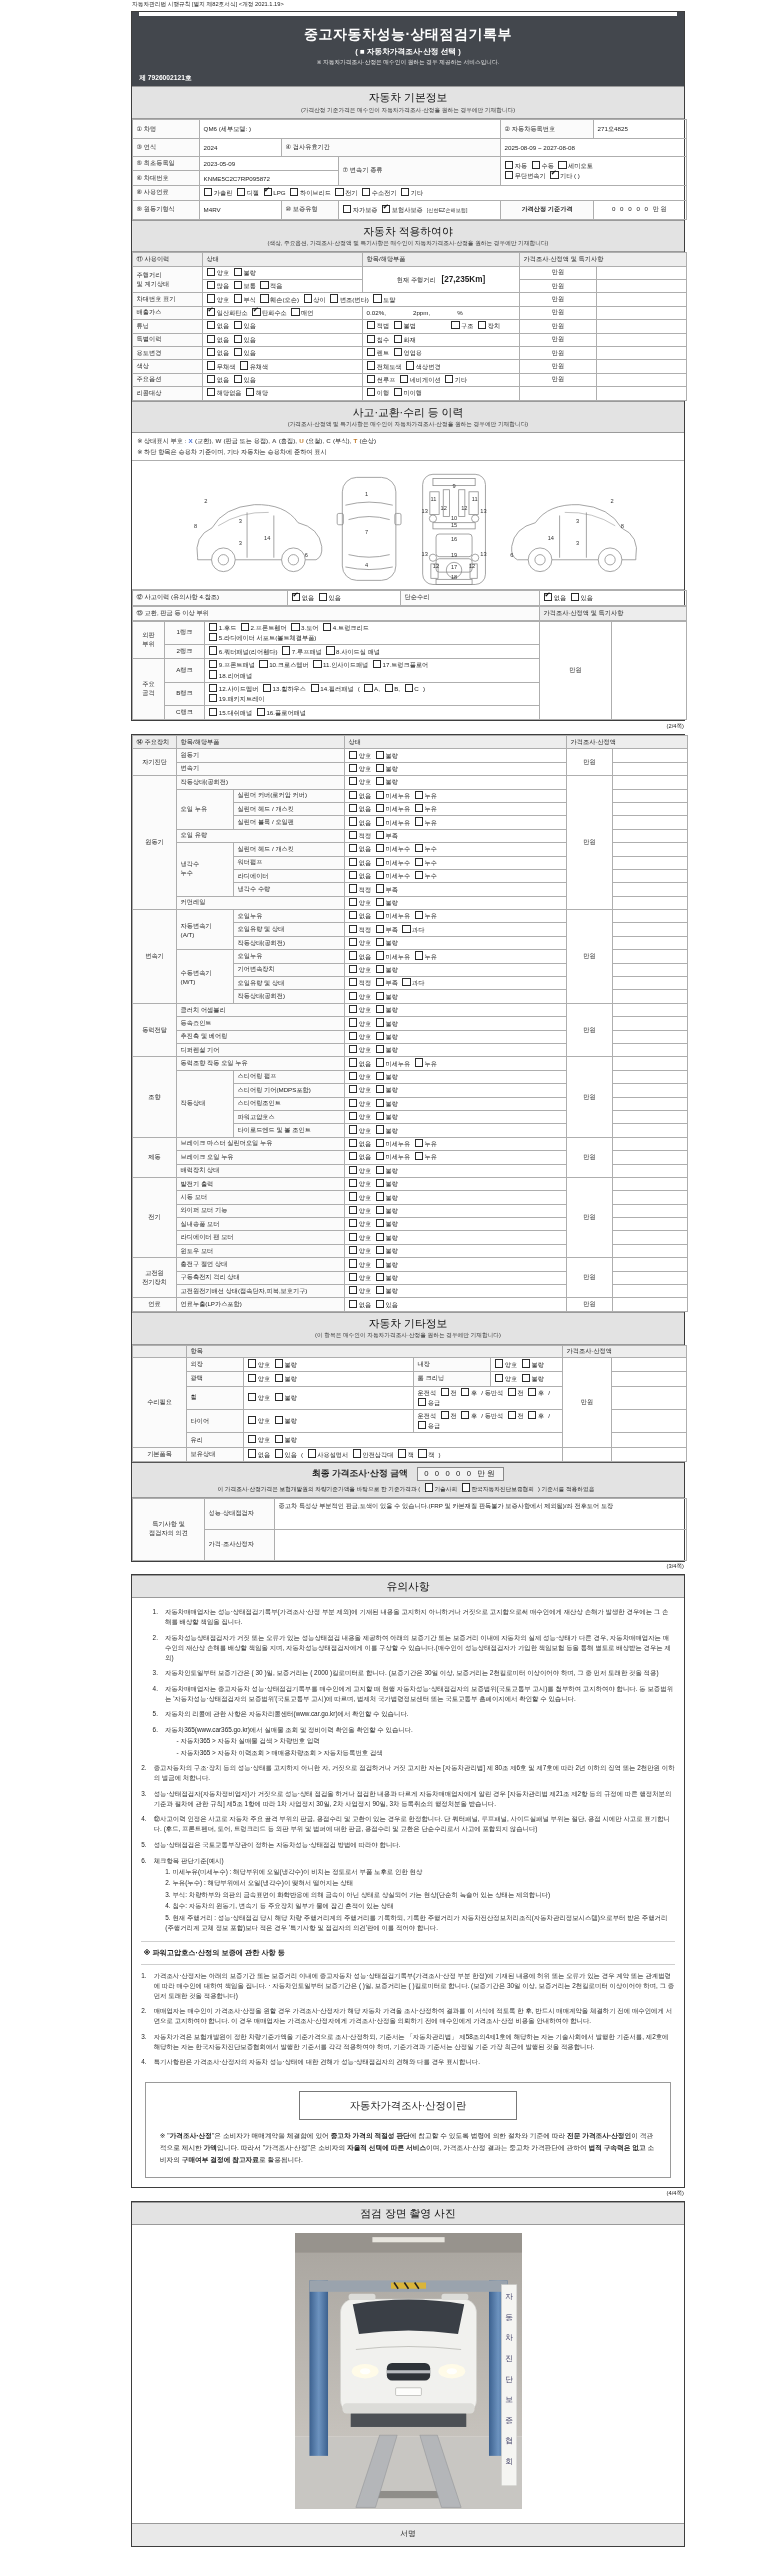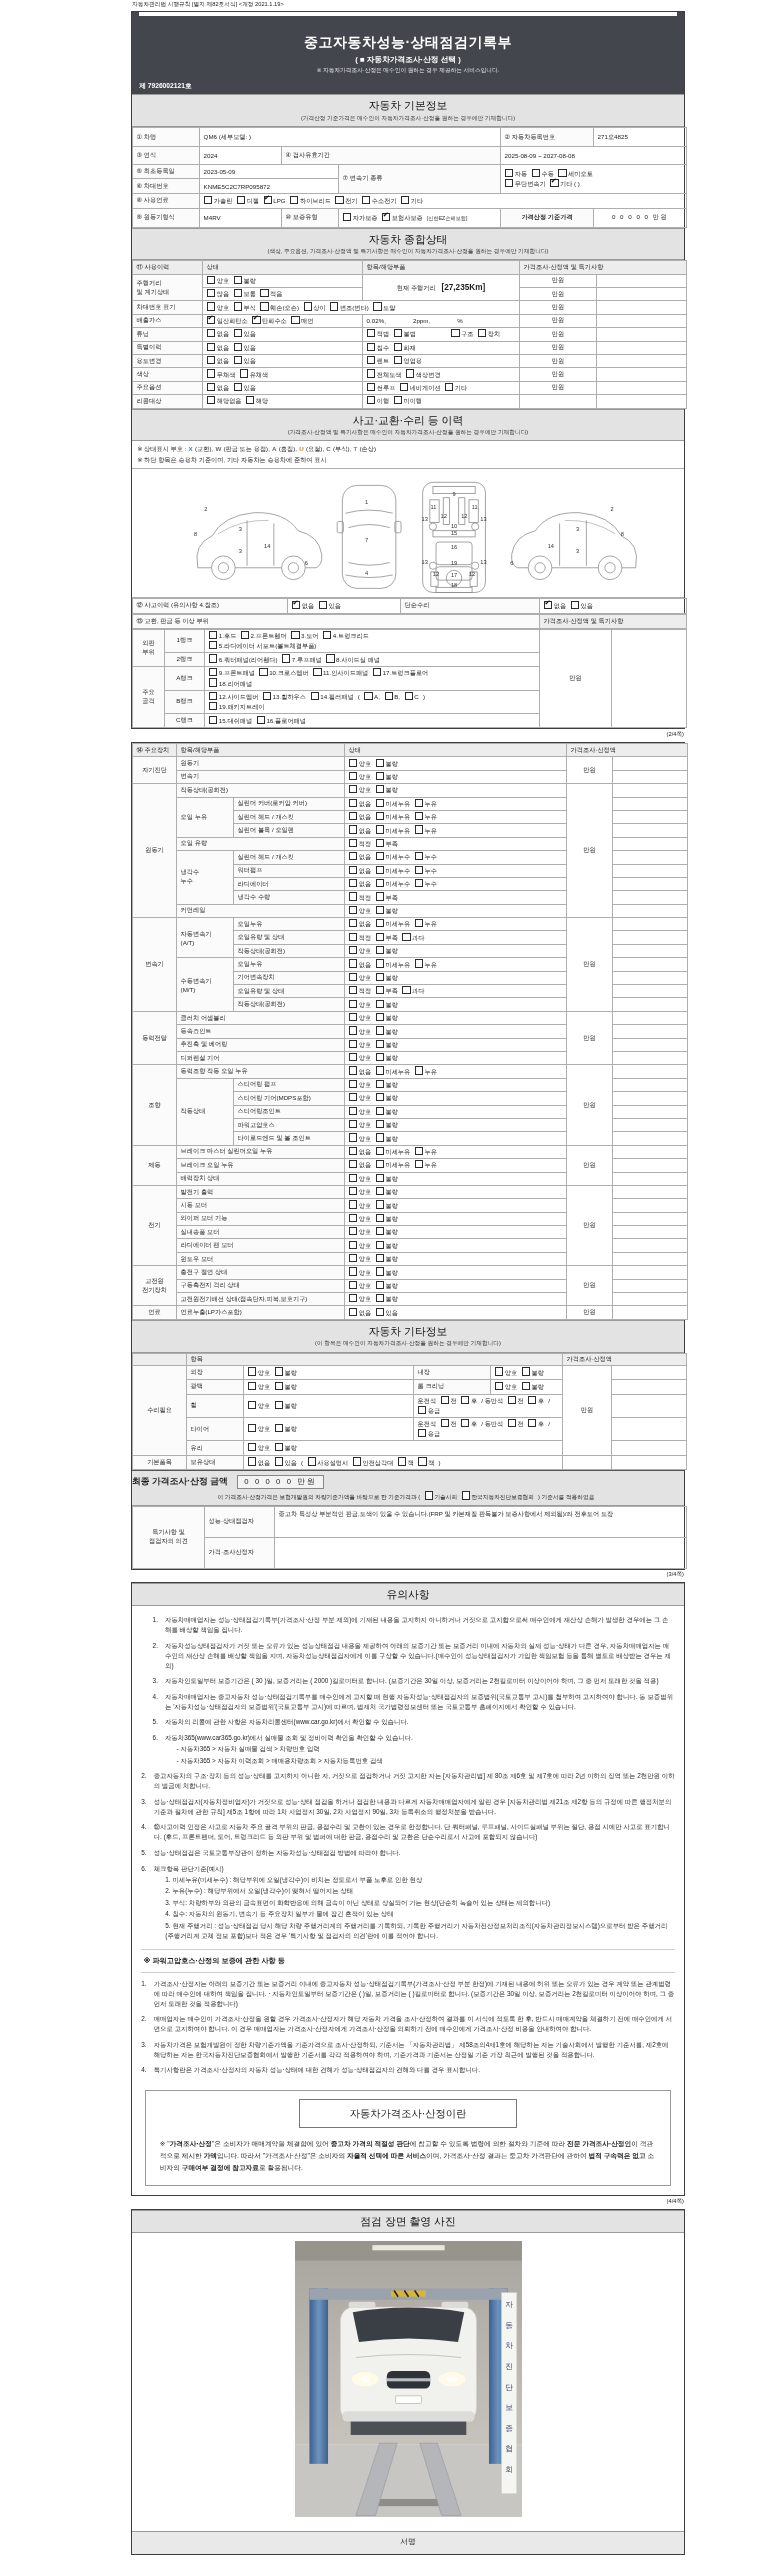--- a/index.html
+++ b/index.html
@@ -4,21 +4,21 @@
 <style>
   html,body{margin:0;padding:0;}
   body{width:773px;height:2576px;overflow:hidden;background:#fff;
        font-family:"Liberation Sans","DejaVu Sans",sans-serif;color:#1d1d1d;}
   #sheet{width:554px;margin-left:131px;}
   .regline{font-size:5.7px;color:#222;padding:1px 0 2.1px 1px;}
   .pagebox{border:1.5px solid #3e3e3e;background:#fff;}
   
   .doc-head{background:#43474d;color:#fff;position:relative;padding:0 7.2px 3.1px 7.2px;}
   .hd-strip{background:#fff;height:3.6px;margin:0 0 0 0;}
-  .doc-title{text-align:center;font-size:14px;font-weight:bold;letter-spacing:0.5px;margin-top:18px;}
+  .doc-title{text-align:center;font-size:14px;font-weight:bold;letter-spacing:0.5px;margin-top:10px;}
   .doc-sub{text-align:center;font-size:7.7px;font-weight:bold;margin-top:3.1px;}
   .doc-note{text-align:center;font-size:5.7px;color:#e8e8e8;margin-top:2.1px;}
   .doc-no{font-size:6.7px;font-weight:bold;margin-top:7.2px;}
   
   .sec-head{background:#e3e3e3;border-top:0.5px solid #9a9a9a;border-bottom:0.5px solid #9a9a9a;
             text-align:center;padding:4.1px 0 3.1px 0;}
   .sec-title{font-size:10.8px;color:#111;}
   .sec-note{font-size:5.7px;color:#333;margin-top:1.5px;}
   
   table.frm{border-collapse:collapse;width:100%;table-layout:fixed;}
@@ -50,21 +50,21 @@
   .nt-sub{font-size:6.4px;line-height:1.55;margin:1.5px 0 0 24px;}
   .nt-inner{margin-left:11.3px;}
   .nt-div{border-top:0.5px solid #cfcfcf;margin-top:8.2px;}
   
   .pib-outer{border:0.5px solid #9a9a9a;margin:7.2px 13.4px 9.3px 13.4px;padding:8.2px 13.4px 11.3px 13.4px;}
   .pib-title{border:0.5px solid #777;width:216px;margin:0 auto;text-align:center;font-size:10.3px;padding:6.7px 0;background:#fff;}
   .pib-text{font-size:6.7px;line-height:1.8;margin-top:9.3px;}
   .pgmark{text-align:right;font-size:5.7px;color:#222;padding:1.5px 1px 3.1px 0;}
   
   .final-band{background:#e3e3e3;border-top:1px solid #555;border-bottom:0.5px solid #9a9a9a;padding:3.6px 0 3.1px 0;}
-  .final-line{display:flex;justify-content:flex-start;align-items:center;gap:9.3px;}
+  .final-line{display:flex;justify-content:center;align-items:center;gap:9.3px;}
   .final-lab{font-size:8.8px;font-weight:bold;}
   .final-val{border:0.5px solid #888;background:#f3f3f3;font-size:7.7px;padding:1px 6.2px;letter-spacing:2.1px;}
   .final-note{text-align:center;font-size:5.7px;margin-top:2.6px;}
   
   .photo-area{padding:8.2px 0 11.3px 0;text-align:center;background:#fff;}
   
   .sig-band{background:#e9e9e9;border-top:0.5px solid #999;padding:5.2px 0 7.2px 0;}
   .sig-title{text-align:center;font-size:7.7px;}
   svg text{font-family:"Liberation Sans","DejaVu Sans",sans-serif;}
 </style>
@@ -134,21 +134,21 @@
         <td>M4RV</td>
         <td class="lbl">⑩ 보증유형</td>
         <td colspan="2"><span class="cb"></span><span class="tklab">자가보증</span><span class="cb ck"></span><span class="tklab">보험사보증</span><span class="smalltx">[신한EZ손해보험]</span></td>
         <td class="lbl ctr" style="font-weight:bold">가격산정 기준가격</td>
         <td class="ctr" style="letter-spacing:1.5px">0 0 0 0 0 만원</td>
       </tr>
     </tbody>
       </table>
 
     <div class="sec-head">
-      <div class="sec-title">자동차 종합상태</div>
+      <div class="sec-title">자동차 적용하여야</div>
       <div class="sec-note">(색상, 주요옵션, 가격조사·산정액 및 특기사항은 매수인이 자동차가격조사·산정을 원하는 경우에만 기재합니다)</div>
     </div>
     <table class="frm" id="overall-table">
       <colgroup>
           <col style="width:70px">
           <col style="width:160px">
           <col style="width:157px">
           <col style="width:77px">
           <col style="width:90px">
         </colgroup>

